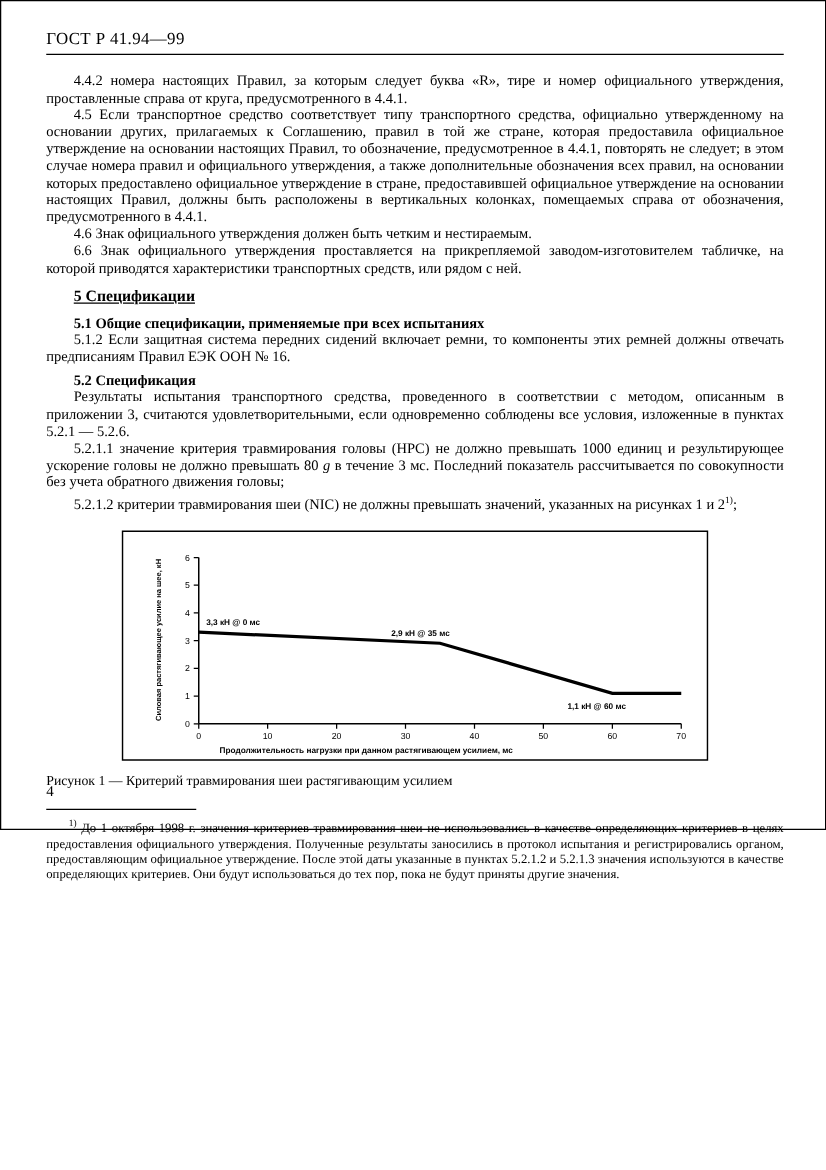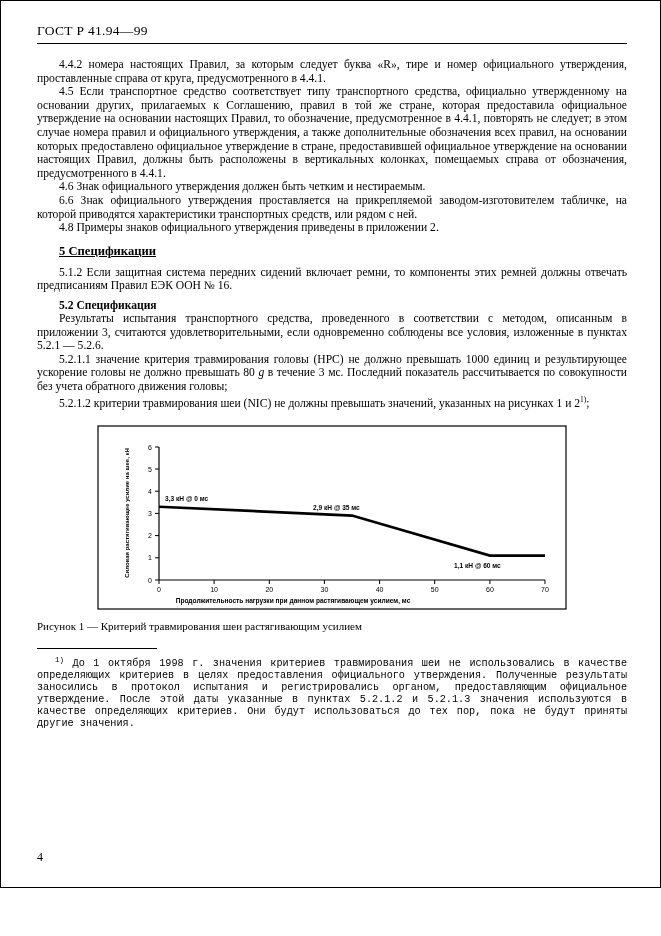--- a/index.html
+++ b/index.html
@@ -11,21 +11,21 @@
     width: 661px;
     height: 936px;
     font-family: "Liberation Serif", serif;
     color: #000000;
     position: relative;
   }
   .page {
     position: absolute;
     left: 0; top: 0;
     width: 661px;
-    height: 888px;
+    height: 664px;
     box-sizing: border-box;
     border: 1px solid #000;
     background: #fff;
   }
   .content {
     position: absolute;
     left: 36px;
     top: 22px;
     width: 590px;
   }
@@ -74,21 +74,20 @@
   .footnote-rule {
     width: 120px;
     border-bottom: 1px solid #000;
     margin: 16px 0 5px 0;
   }
   .footnote {
     font-size: 10.2px;
     line-height: 12px;
     text-align: justify;
     text-indent: 18px;
-    font-family: Liberation Mono, monospace;
   }
   .pagenum {
     position: absolute;
     left: 36px;
     bottom: 22px;
     font-size: 12px;
   }
   .chart-svg { display: block; margin: 0 auto; }
   sup { font-size: 7.5px; vertical-align: super; }
   .ital { font-style: italic; }
@@ -99,24 +98,24 @@
 <div class="page">
   <div class="content">
 
     <div class="header">ГОСТ Р 41.94—99</div>
     <div class="rule"></div>
 
     <p class="body">4.4.2  номера настоящих Правил, за которым следует буква «R», тире и номер официального утверждения, проставленные справа от круга, предусмотренного в 4.4.1.</p>
     <p class="body">4.5  Если транспортное средство соответствует типу транспортного средства, официально утвержденному на основании других, прилагаемых к Соглашению, правил в той же стране, которая предоставила официальное утверждение на основании настоящих Правил, то обозначение, предусмотренное в 4.4.1, повторять не следует; в этом случае номера правил и официального утверждения, а также дополнительные обозначения всех правил, на основании которых предоставлено официальное утверждение в стране, предоставившей официальное утверждение на основании настоящих Правил, должны быть расположены в вертикальных колонках, помещаемых справа от обозначения, предусмотренного в 4.4.1.</p>
     <p class="body">4.6  Знак официального утверждения должен быть четким и нестираемым.</p>
     <p class="body">6.6  Знак официального утверждения проставляется на прикрепляемой заводом-изготовителем табличке, на которой приводятся характеристики транспортных средств, или рядом с ней.</p>
-    <p class="body">4.8  Примеры знаков официального утверждения приведены в приложении 2.</p>
 
     <div class="sec-head">5  Спецификации</div>
 
+    <div class="sub-head">5.1  Общие спецификации, применяемые при всех испытаниях</div>
 
 
     <p class="body">5.1.2  Если защитная система передних сидений включает ремни, то компоненты этих ремней должны отвечать предписаниям Правил ЕЭК ООН № 16.</p>
 
     <div class="sub-head">5.2  Спецификация</div>
 
     <p class="body">Результаты  испытания  транспортного  средства,  проведенного  в  соответствии  с  методом, описанным в приложении 3, считаются удовлетворительными, если одновременно соблюдены все условия, изложенные в пунктах 5.2.1 — 5.2.6.</p>
 
     <p class="body"><span>5.2.1.1  значение критерия травмирования головы (HPC) не должно превышать 1000 единиц и результирующее ускорение головы не должно превышать 80 </span><span class="ital">g</span><span> в течение 3 мс. Последний показатель рассчитывается по совокупности без учета обратного движения головы;</span></p>
 

